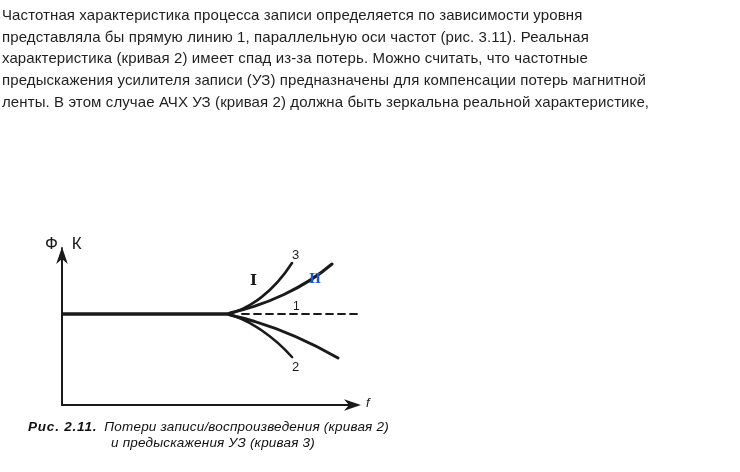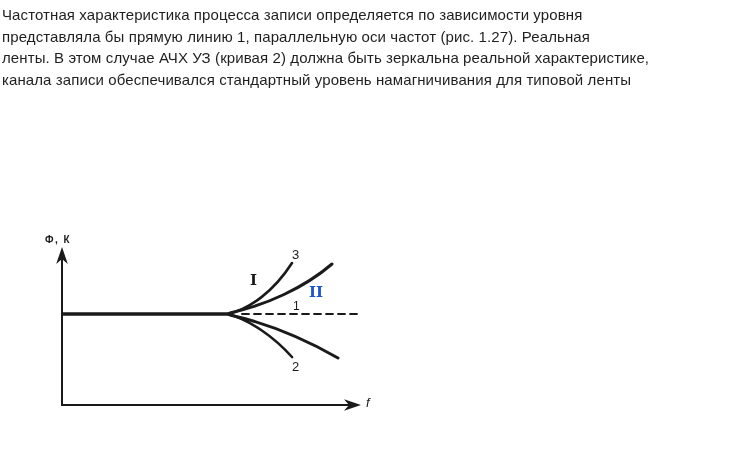--- a/index.html
+++ b/index.html
@@ -24,47 +24,48 @@
   
   .diagram{position:absolute;left:0;top:230px;width:420px;height:186px;}
   .diagram path, .diagram line{fill:none;stroke:var(--ink);stroke-linecap:round;}
   .axis{stroke-width:2px;}
   .level{stroke-width:3.5px;}
   .dashed{stroke-width:1.8px;stroke-dasharray:7 5;stroke-linecap:butt;}
   .curve-black{stroke-width:2.6px;}
   .curve-blue{stroke:var(--blue);stroke-width:3px;}
   .arrowhead{fill:var(--ink);stroke:none;}
   .fig-label{position:absolute;color:var(--ink);line-height:1;}
-  .lbl-axis-y{left:45px;top:235px;font-size:10px;font-weight:700;letter-spacing:1.5px;}
+  .lbl-axis-y{left:45px;top:235px;font-size:17px;font-weight:400;letter-spacing:1.5px;}
   .lbl-axis-x{left:366px;top:396px;font-size:13px;font-style:italic;}
   .lbl-3{left:292px;top:248px;font-size:13px;}
   .lbl-1{left:293px;top:300px;font-size:12px;}
   .lbl-2{left:292px;top:360px;font-size:13px;}
   .lbl-I{left:250px;top:273px;font-size:15px;font-weight:700;font-family:"DejaVu Serif", serif;}
-  .lbl-II{left:309px;top:285px;font-size:15px;font-weight:700;font-family:"DejaVu Serif", serif;color:var(--blue-label);}
+  .lbl-II{left:309px;top:272px;font-size:13px;font-weight:700;font-family:"DejaVu Serif", serif;color:var(--blue-label);}
   
   .caption{
     position:absolute;left:20px;top:419px;width:386px;
     font-size:13.5px;font-style:italic;line-height:16px;color:#111;
     letter-spacing:.2px;
   }
   .caption-line1{white-space:nowrap;padding-left:8px;}
   .caption-prefix{font-weight:700;margin-right:7px;letter-spacing:.8px;}
   .caption-line2{text-align:center;}
 </style>
 </head>
 <body>
 
 <div class="page">
 
   <div class="text-block">
     <div class="text-line">Частотная характеристика процесса записи определяется по зависимости уровня</div>
-    <div class="text-line">представляла бы прямую линию 1, параллельную оси частот (рис. 1.27). Реальная</div>
+    <div class="text-line">представляла бы прямую линию 1, параллельную оси частот (рис. 3.11). Реальная</div>
+    <div class="text-line">характеристика (кривая 2) имеет спад из-за потерь. Можно считать, что частотные</div>
+    <div class="text-line">предыскажения усилителя записи (УЗ) предназначены для компенсации потерь магнитной</div>
     <div class="text-line">ленты. В этом случае АЧХ УЗ (кривая 2) должна быть зеркальна реальной характеристике,</div>
-    <div class="text-line">канала записи обеспечивался стандартный уровень намагничивания для типовой ленты</div>
   </div>
 
   <svg class="diagram" viewBox="0 0 420 186" aria-hidden="true">
 
     <line class="axis" x1="62" y1="28" x2="62" y2="175"></line>
     <polygon class="arrowhead" points="62,17 56.2,34 62,29 67.8,34"></polygon>
     <line class="axis" x1="62" y1="175" x2="350" y2="175"></line>
     <polygon class="arrowhead" points="361,175 344,169.2 349,175 344,180.8"></polygon>
 
     <path class="level" d="M63,84 L230,84"></path>
@@ -80,14 +81,20 @@
   </svg>
 
   <span class="fig-label lbl-axis-y">Ф, К</span>
   <span class="fig-label lbl-axis-x">f</span>
   <span class="fig-label lbl-3">3</span>
   <span class="fig-label lbl-1">1</span>
   <span class="fig-label lbl-2">2</span>
   <span class="fig-label lbl-I">I</span>
   <span class="fig-label lbl-II">II</span>
 
+  <div class="caption">
+    <div class="caption-line1">
+      <span class="caption-prefix">Рис. 2.11.</span><span>Потери записи/воспроизведения (кривая 2)</span>
+    </div>
+    <div class="caption-line2">и предыскажения УЗ (кривая 3)</div>
+  </div>
 
 </div>
 
 </body></html>

